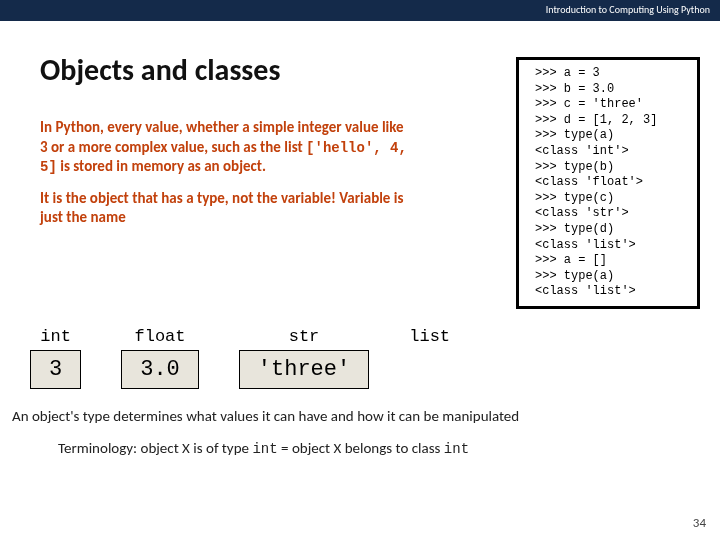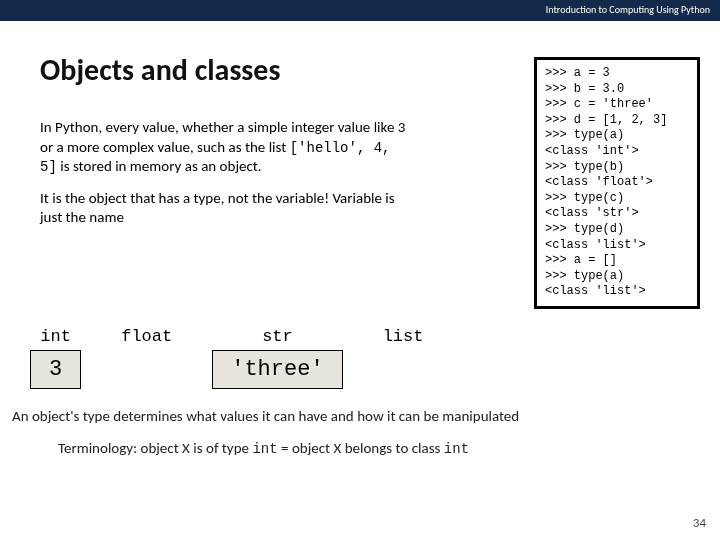--- a/index.html
+++ b/index.html
@@ -26,37 +26,38 @@
   }
   .left { flex: 1; }
   .title {
     font-size: 30px;
     font-weight: 600;
     color: #111;
     margin-bottom: 30px;
   }
   .para {
     font-size: 15px;
-    color: #000000;
+    color: #c2410c;
     line-height: 1.3;
     margin-bottom: 12px;
     max-width: 370px;
+    font-weight: bold;
   }
   .code-inline {
     font-family: "Courier New", monospace;
     font-size: 14px;
   }
   .terminal {
     border: 3px solid #000;
-    padding: 6px 8px;
+    padding: 6px 16px;
     font-family: "Courier New", monospace;
     font-size: 12px;
     line-height: 1.3;
     white-space: pre;
-    width: 166px;
+    width: 184px;
     margin-top: 6px;
   }
   .types-row {
     display: flex;
     padding: 6px 30px 0 30px;
     gap: 40px;
     margin-top: 2px;
   }
   .type-col {
     display: flex;
@@ -132,20 +133,21 @@
   </div>
 </div>
 
 <div class="types-row">
   <div class="type-col">
     <div class="type-label">int</div>
     <div class="type-box">3</div>
   </div>
   <div class="type-col">
     <div class="type-label">float</div>
+    <div class="type-box">3.0</div>
   </div>
   <div class="type-col">
     <div class="type-label">str</div>
     <div class="type-box">'three'</div>
   </div>
   <div class="type-col">
     <div class="type-label">list</div>
   </div>
 </div>
 

